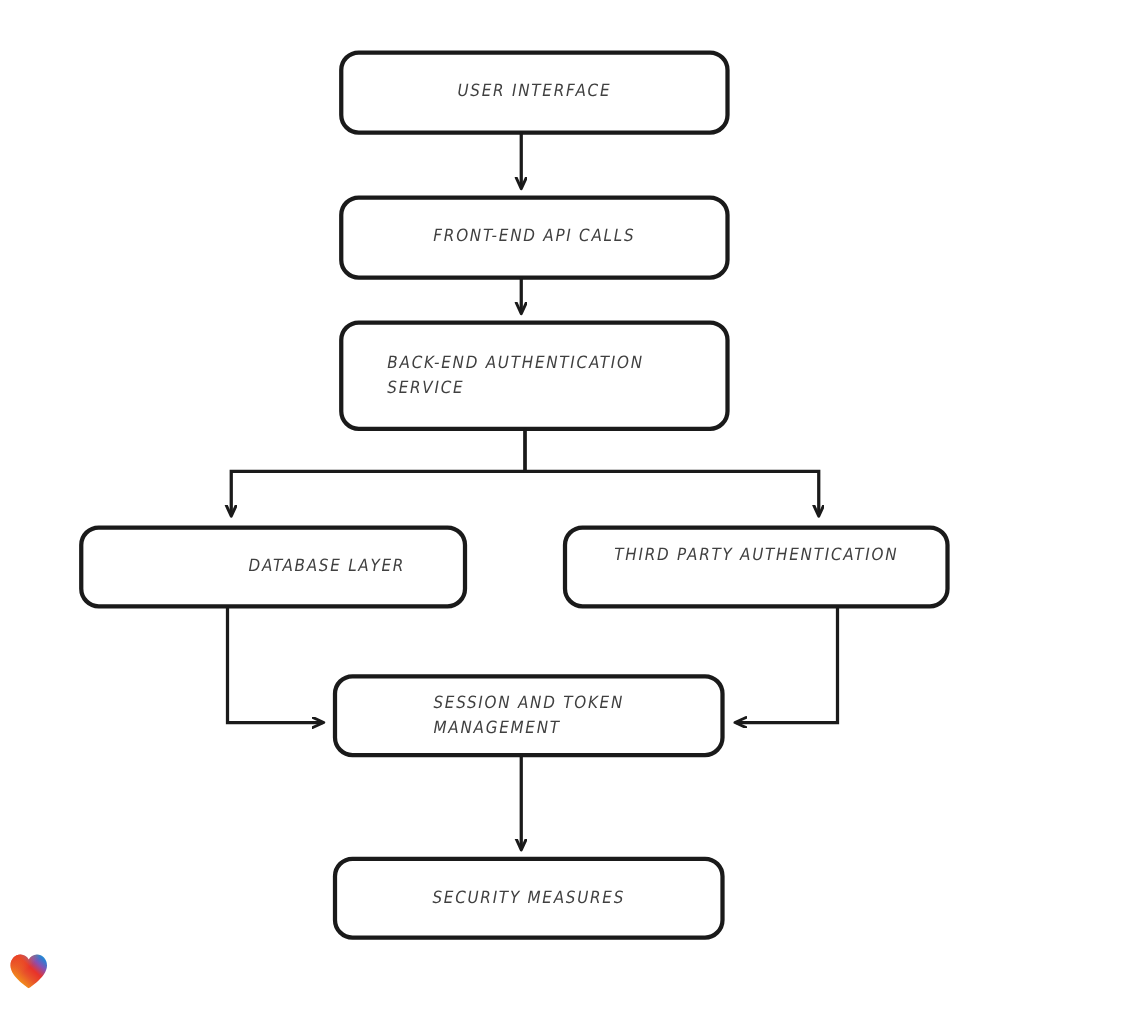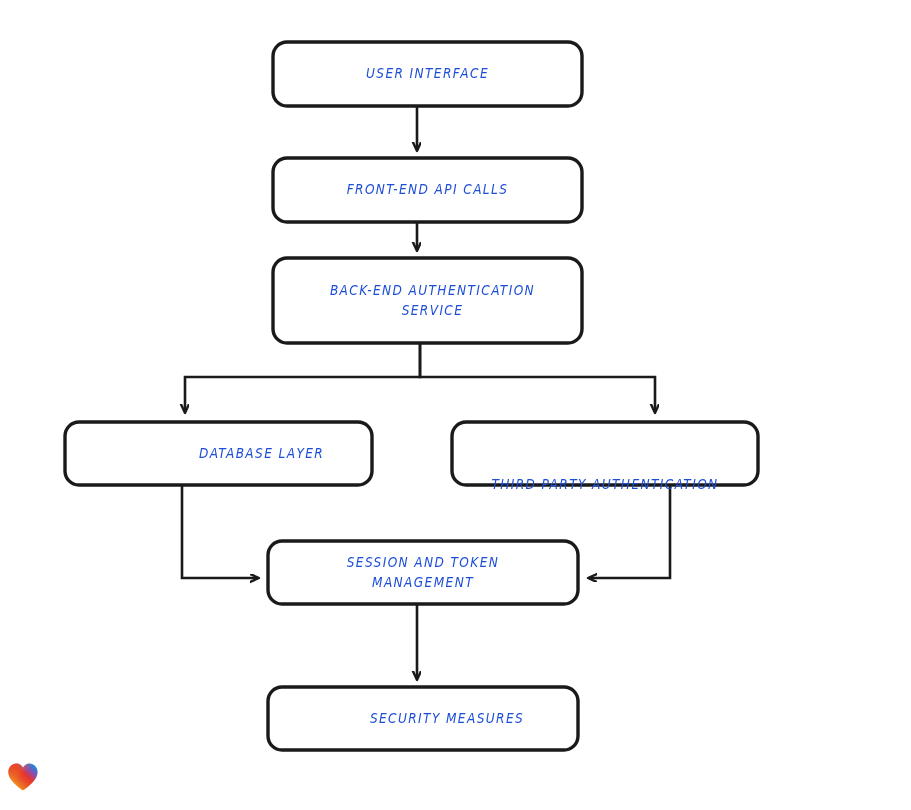--- a/index.html
+++ b/index.html
@@ -19,26 +19,25 @@
     left: 0;
     top: 0;
     width: 911px;
     height: 810px;
   }
   .node-label {
     position: absolute;
     display: flex;
     align-items: center;
     justify-content: center;
-    text-align: center;
     font-family: "DejaVu Sans", sans-serif;
     font-size: 13.5px;
     letter-spacing: 1.4px;
     font-style: italic;
-    color: #1d4ed8;
+    color: #404040;
     line-height: 1.45;
     white-space: pre-line;
     pointer-events: none;
     text-transform: uppercase;
     font-stretch: condensed;
   }
   .heart-wrap {
     position: absolute;
     left: 7px;
     top: 762px;
@@ -80,31 +79,31 @@
     <path d="M670 485 L670 578 L589 578" marker-end="url(#arrowhead)"></path>
 
     <path d="M417 604 L417 679" marker-end="url(#arrowhead)"></path>
   </g>
 </svg>
 
 <div class="node-label" style="left:273px; top:42px; width:309px; height:64px;">User Interface</div>
 
 <div class="node-label" style="left:273px; top:158px; width:309px; height:64px;border-radius:12px;">Front-End API Calls</div>
 
-<div class="node-label" style="left:278px; top:258px; width:309px; height:85px;">Back-End Authentication
+<div class="node-label" style="left:258px; top:258px; width:309px; height:85px;">Back-End Authentication
 Service</div>
 
 <div class="node-label" style="left:65px; top:422px; width:307px; height:63px;margin-left:43px;">Database Layer</div>
 
-<div class="node-label" style="left:452px; top:422px; width:306px; height:45px;margin-top:40px;">Third Party Authentication</div>
+<div class="node-label" style="left:452px; top:422px; width:306px; height:45px;">Third Party Authentication</div>
 
 <div class="node-label" style="left:268px; top:541px; width:310px; height:63px;">Session and Token
 Management</div>
 
-<div class="node-label" style="left:268px; top:687px; width:310px; height:63px;margin-left:24px;">Security Measures</div>
+<div class="node-label" style="left:268px; top:687px; width:310px; height:63px;">Security Measures</div>
 
 <div class="heart-wrap">
   <svg viewBox="0 0 32 30" width="32" height="30" xmlns="http://www.w3.org/2000/svg">
     <defs>
       <linearGradient id="heartGrad" x1="0" y1="1" x2="1" y2="0">
         <stop offset="0%" stop-color="#f5a623"></stop>
         <stop offset="22%" stop-color="#f28d1c"></stop>
         <stop offset="42%" stop-color="#e8532a"></stop>
         <stop offset="58%" stop-color="#e8332a"></stop>
         <stop offset="74%" stop-color="#8a4fb0"></stop>

